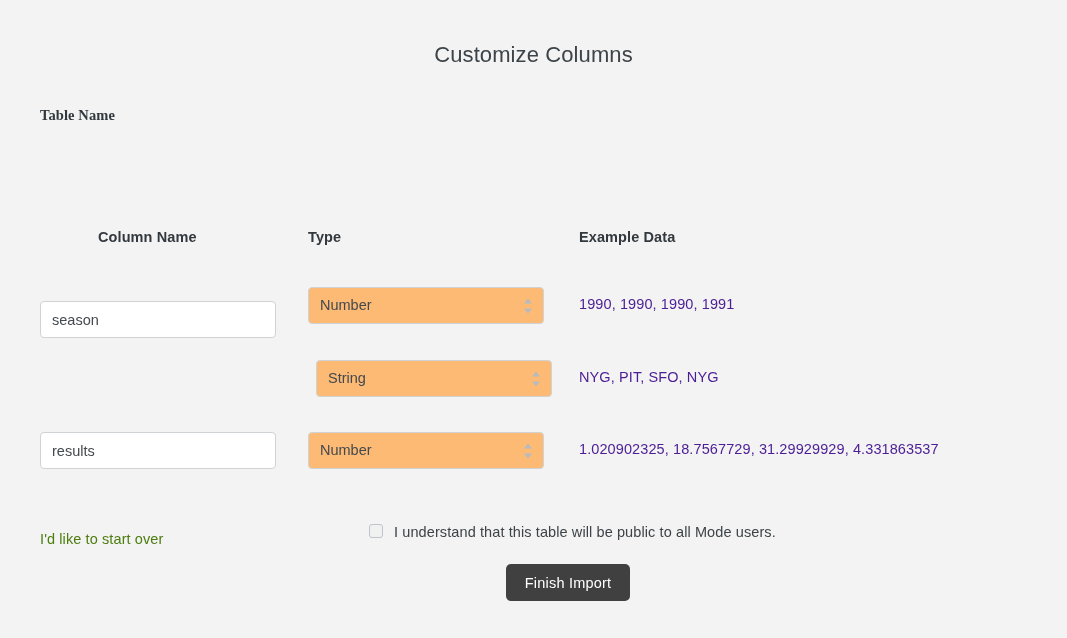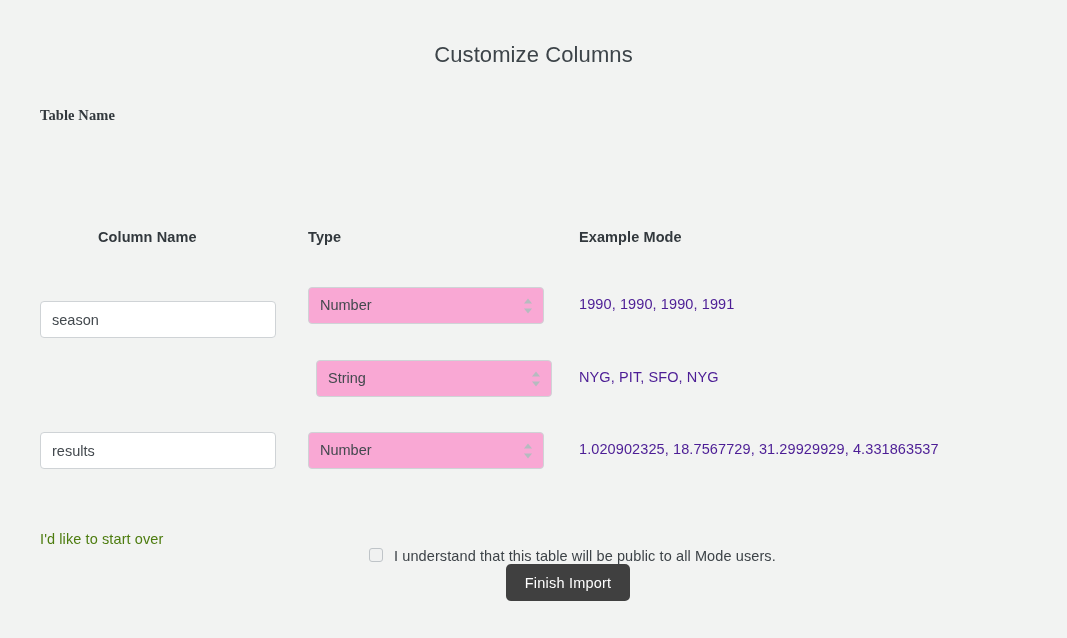--- a/index.html
+++ b/index.html
@@ -88,21 +88,21 @@
   
   .select-wrap {
     position: absolute;
     width: 236px;
     height: 37px;
   }
   .select-box {
     position: absolute;
     inset: 0;
     box-sizing: border-box;
-    background: #f9a8d4;
+    background: #fdba74;
     border: 1px solid #cfd3d6;
     border-radius: 4px;
     font-family: "Liberation Sans", sans-serif;
     font-size: 14.5px;
     color: #43494e;
     padding: 0 30px 0 11px;
     line-height: 35px;
     -webkit-appearance: none;
     appearance: none;
     outline: none;
@@ -157,21 +157,21 @@
     top: 531px;
     left: 40px;
     font-size: 14.5px;
     color: #4d7c0f;
     text-decoration: none;
     letter-spacing: 0.1px;
   }
 
   .agree-wrap {
     position: absolute;
-    top: 548px;
+    top: 524px;
     left: 369px;
     display: flex;
   }
   .agree-box {
     width: 14px;
     height: 14px;
     box-sizing: border-box;
     border: 1px solid #bfc4c8;
     border-radius: 3px;
     background: #f0f1f1;
@@ -211,21 +211,21 @@
 
 <div class="page">
 
   <h1 class="page-title">Customize Columns</h1>
 
   <div class="label-table-name">Table Name</div>
 
   <div class="col-heads">
     <span class="col-head c1">Column Name</span>
     <span class="col-head c2">Type</span>
-    <span class="col-head c3">Example Mode</span>
+    <span class="col-head c3">Example Data</span>
   </div>
 
   <input class="txt-input row1" style="left: 40px; margin-top: 14px;" type="text" value="season">
   <div class="select-wrap row1" style="left:308px;">
     <select class="select-box"><option value="Number">Number</option><option value="String">String</option></select>
     <span class="stepper">
         <i class="up"></i>
         <i class="down"></i>
       </span>
   </div>

